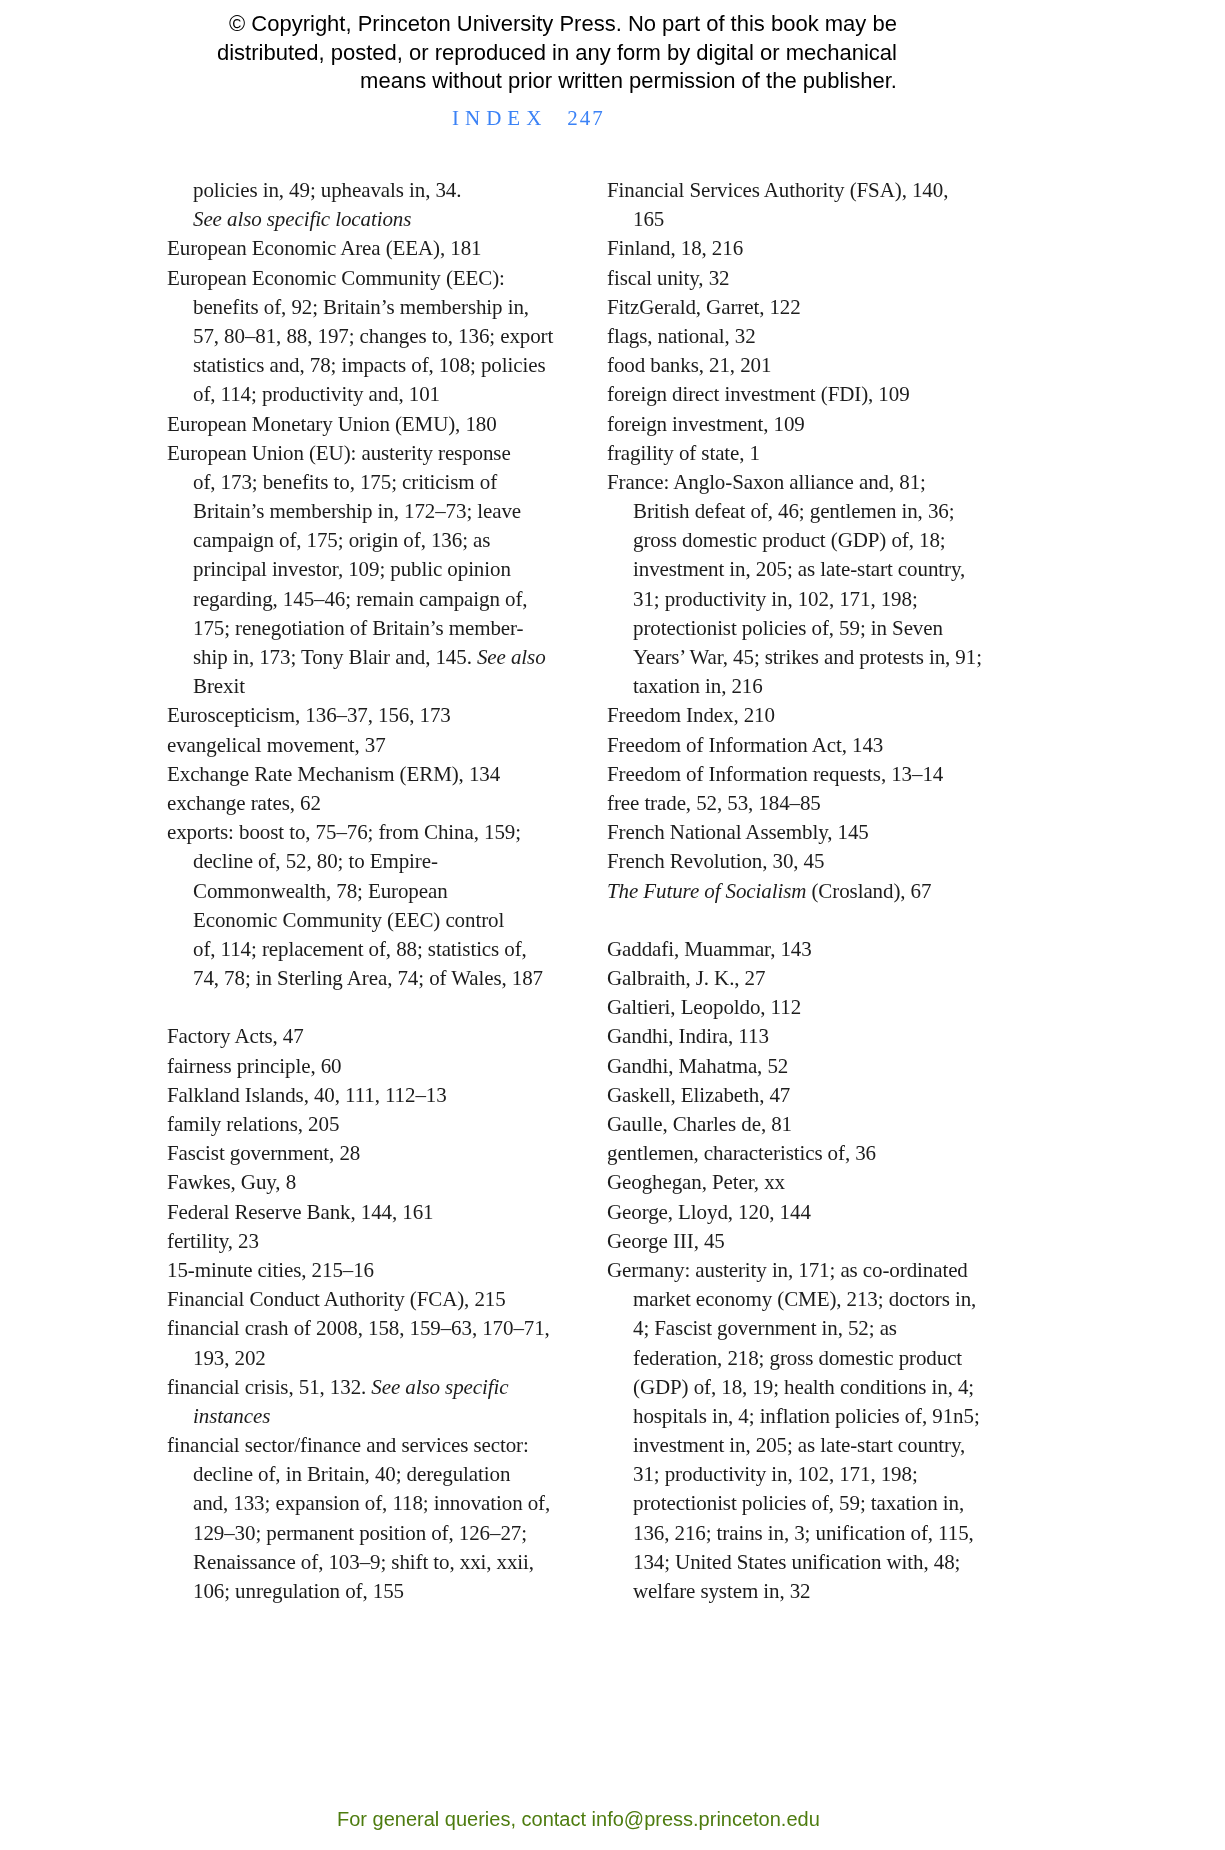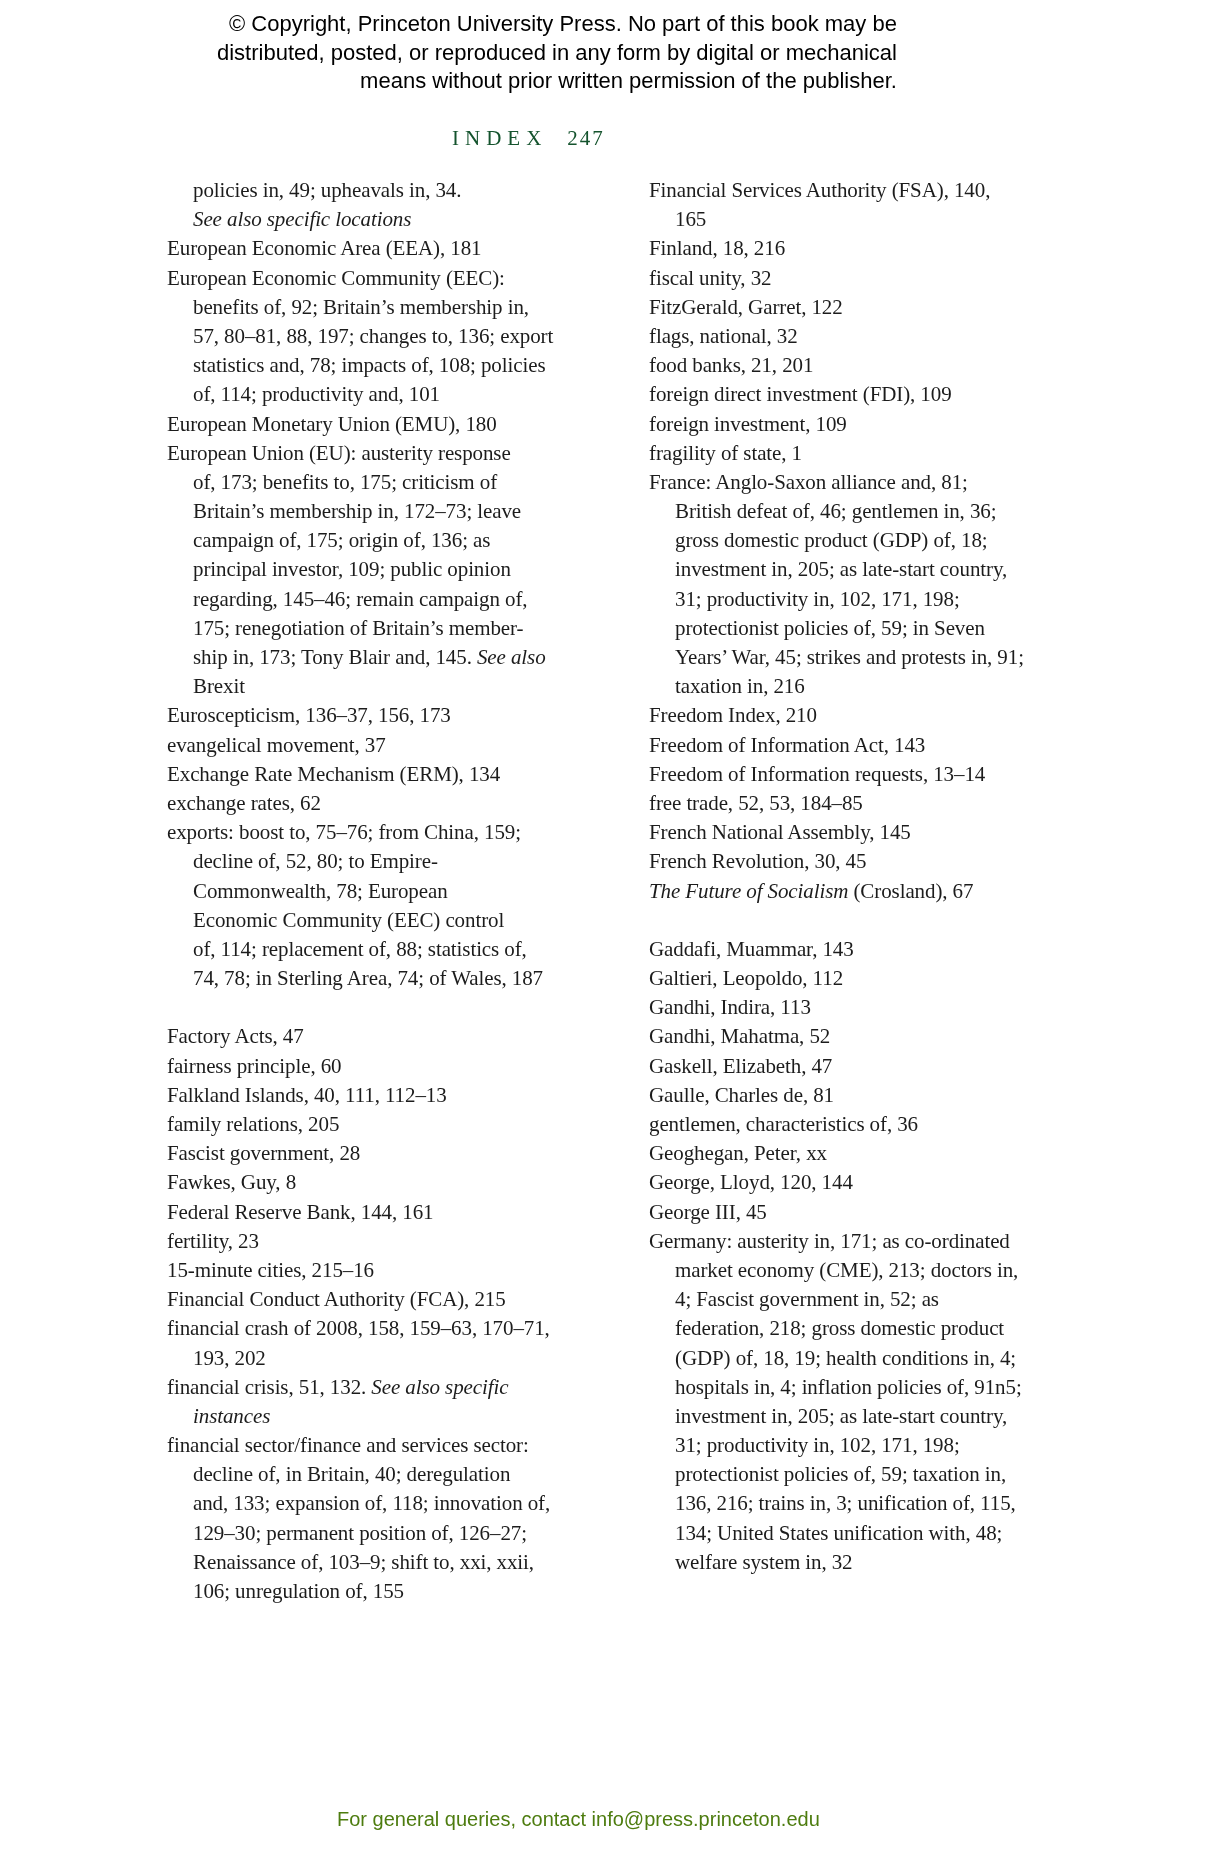--- a/index.html
+++ b/index.html
@@ -17,35 +17,34 @@
     line-height: 28.5px;
     color: #000000;
     white-space: nowrap;
     text-align: right;
   }
   .running-head {
     position: absolute;
     left: 452px; top: 106px;
     font-family: "Liberation Serif", serif;
     font-size: 21px;
-    color: #14532d;
-    margin-top: 20px;
+    color: #3b82f6;
   }
   .running-head .idx-word { letter-spacing: 6px; }
   .running-head .pg-num { margin-left: 20px; letter-spacing: 2px; }
   .col {
     position: absolute;
     top: 176px;
     font-family: "Liberation Serif", serif;
     font-size: 21px;
     letter-spacing: -0.1px;
     color: #1c1c1c;
   }
   .col-left  { left: 167px; }
-  .col-right { left: 649px; }
+  .col-right { left: 607px; }
   .index-line {
     height: 29.2px;
     line-height: 29.2px;
     white-space: nowrap;
   }
   .index-line.indent { padding-left: 26px; }
   .index-line.blank  { height: 29.2px; }
   .it { font-style: italic; }
   .footer {
     position: absolute;
@@ -143,20 +142,21 @@
       <div class="index-line indent"><span class="">taxation in, 216</span></div>
       <div class="index-line"><span class="">Freedom Index, 210</span></div>
       <div class="index-line"><span class="">Freedom of Information Act, 143</span></div>
       <div class="index-line"><span class="">Freedom of Information requests, 13–14</span></div>
       <div class="index-line"><span class="">free trade, 52, 53, 184–85</span></div>
       <div class="index-line"><span class="">French National Assembly, 145</span></div>
       <div class="index-line"><span class="">French Revolution, 30, 45</span></div>
       <div class="index-line"><span class="it">The Future of Socialism</span><span class=""> (Crosland), 67</span></div>
       <div class="index-line blank"></div>
       <div class="index-line"><span class="">Gaddafi, Muammar, 143</span></div>
+      <div class="index-line"><span class="">Galbraith, J. K., 27</span></div>
       <div class="index-line"><span class="">Galtieri, Leopoldo, 112</span></div>
       <div class="index-line"><span class="">Gandhi, Indira, 113</span></div>
       <div class="index-line"><span class="">Gandhi, Mahatma, 52</span></div>
       <div class="index-line"><span class="">Gaskell, Elizabeth, 47</span></div>
       <div class="index-line"><span class="">Gaulle, Charles de, 81</span></div>
       <div class="index-line"><span class="">gentlemen, characteristics of, 36</span></div>
       <div class="index-line"><span class="">Geoghegan, Peter, xx</span></div>
       <div class="index-line"><span class="">George, Lloyd, 120, 144</span></div>
       <div class="index-line"><span class="">George III, 45</span></div>
       <div class="index-line"><span class="">Germany: austerity in, 171; as co-ordinated</span></div>

